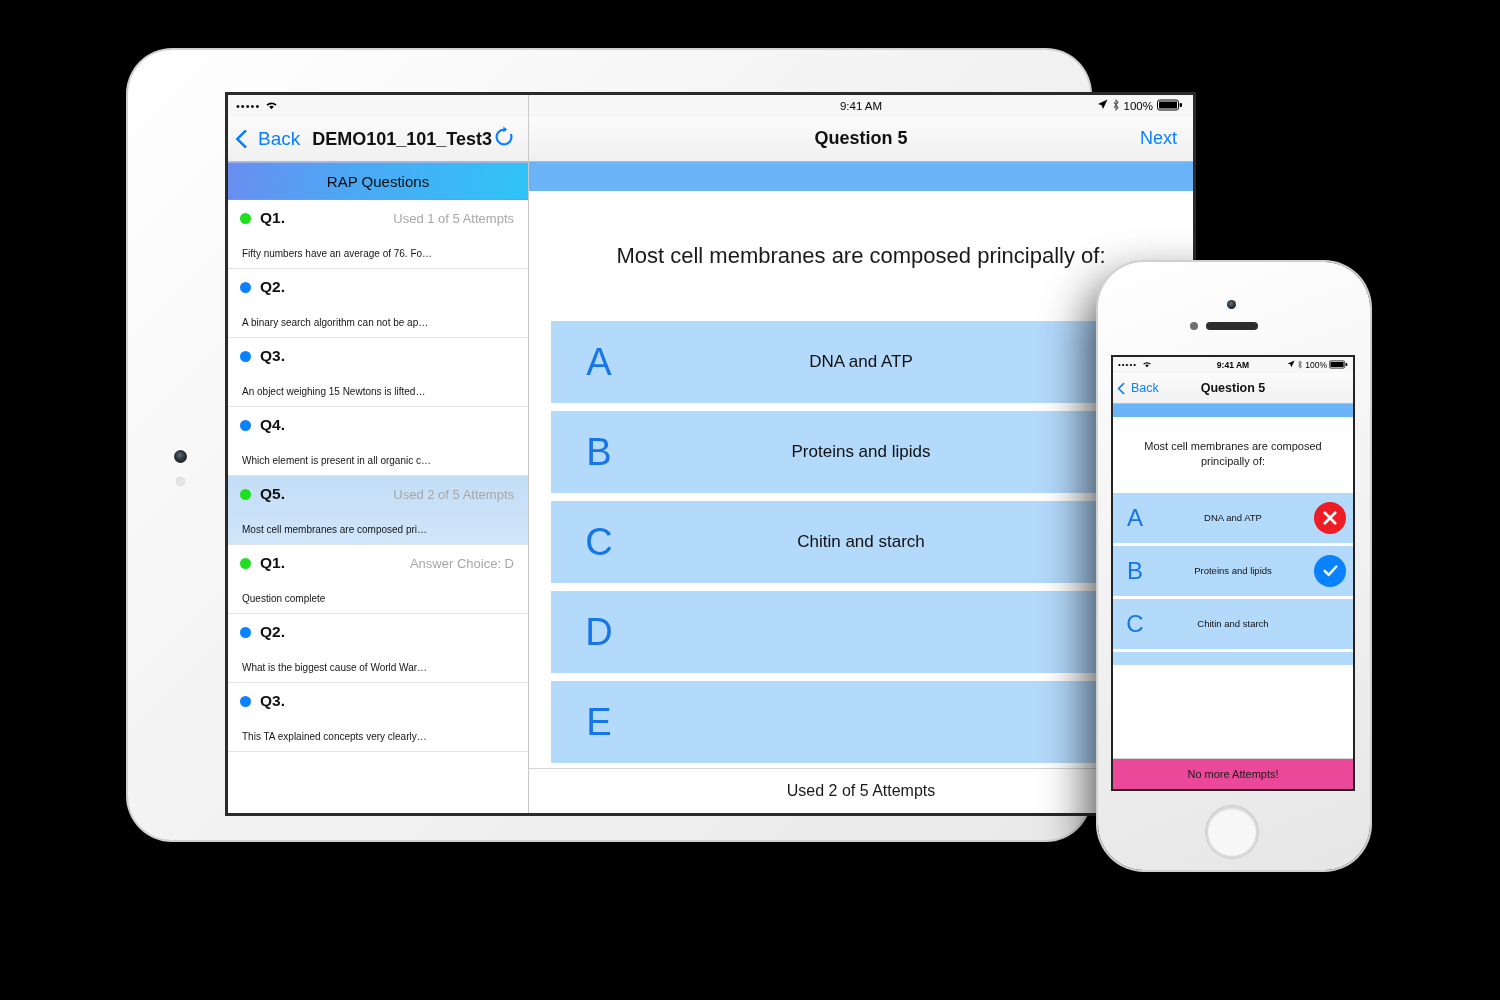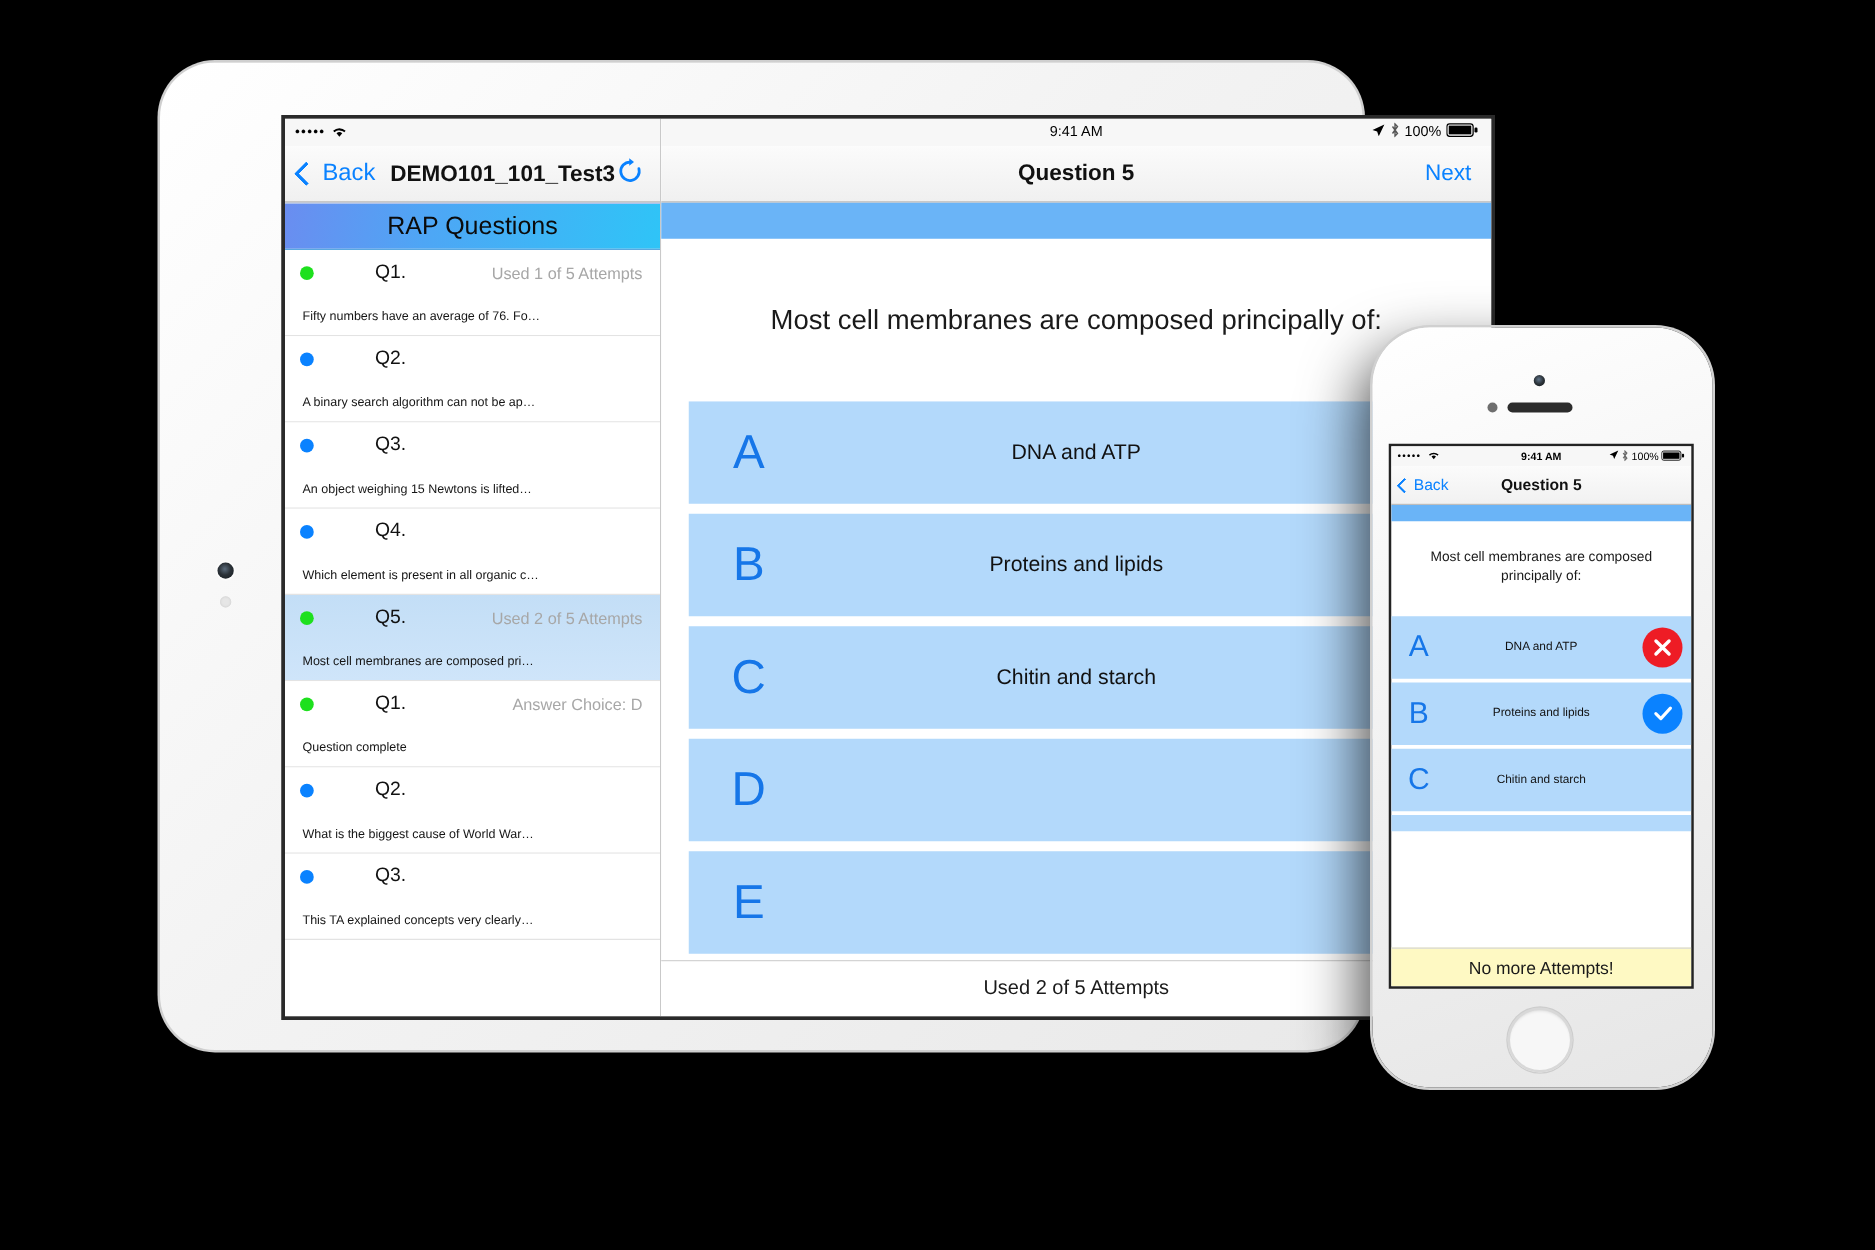--- a/index.html
+++ b/index.html
@@ -32,31 +32,31 @@
           border-bottom:1px solid #b8b8b8;display:flex;align-items:center;padding:0 10px;
           position:relative;}
   .back{display:flex;align-items:center;color:#0a82ff;font-size:19px;cursor:pointer;}
   .chev{display:inline-block;width:11px;height:11px;border-left:3px solid #0a82ff;
         border-bottom:3px solid #0a82ff;transform:rotate(45deg);margin-right:6px;
         border-radius:1px;}
   .nav-title{font-size:18px;font-weight:bold;color:#111;margin-left:12px;}
   .refresh{margin-left:auto;margin-right:6px;cursor:pointer;}
 
   .seclabel{height:36px;display:flex;align-items:center;justify-content:center;
-            font-size:20px;color:#0b0b0b;
+            font-size:15px;color:#0b0b0b;
             background:linear-gradient(100deg,#6a8df0 0%,#4ea6f5 38%,#2fc4f7 100%);
             border-top:1px solid #9fb5e8;border-bottom:1px solid #5aa8e0;}
 
   .qrow{padding:9px 14px 9px 12px;border-bottom:1px solid #e3e3e3;background:#fff;cursor:pointer;}
   .qrow.sel{background:linear-gradient(#c3def6,#cfe5fa);}
   .qrow-top{display:flex;align-items:center;}
   .dot{width:11px;height:11px;border-radius:50%;flex:0 0 11px;margin-right:9px;}
   .dot.green{background:#1ee01e;}
   .dot.blue{background:#0a82ff;}
-  .qid{font-size:15.5px;font-weight:normal;color:#111;margin-left:40px;}
+  .qid{font-size:15.5px;font-weight:bold;color:#111;}
   .qmeta{margin-left:auto;font-size:13px;color:#a7a7a7;}
   .qtext{margin-top:21px;font-size:10px;color:#151515;white-space:nowrap;overflow:hidden;
          text-overflow:ellipsis;padding-left:2px;}
 
   
   .detail{flex:1 1 auto;display:flex;flex-direction:column;background:#fff;min-width:0;}
   .d-status{height:22px;background:#f7f7f7;display:flex;align-items:center;
             justify-content:center;position:relative;font-size:11.5px;}
   .d-status .right{position:absolute;right:10px;display:flex;align-items:center;gap:4px;}
   .d-nav{height:44px;background:linear-gradient(#fbfbfb,#f0f0f0);
@@ -113,21 +113,21 @@
   .p-opt{height:50px;background:#b3d9fb;display:flex;align-items:center;position:relative;
          margin-bottom:3px;cursor:pointer;}
   .p-opt .letter{width:44px;text-align:center;font-size:24px;color:#1676e8;font-weight:300;}
   .p-opt .txt{flex:1 1 auto;text-align:center;font-size:9.5px;color:#111;padding-right:44px;}
   .p-mark{position:absolute;right:7px;width:32px;height:32px;border-radius:50%;
           display:flex;align-items:center;justify-content:center;}
   .p-mark.x{background:#ee1c25;}
   .p-mark.ok{background:#0a82ff;}
   .p-stub{height:13px;background:#b3d9fb;}
   .p-footer{margin-top:auto;height:30px;border-top:1px solid #d6d6d6;display:flex;
-            align-items:center;justify-content:center;font-size:14px;color:#1a1a1a;background:#fef9c3;}
+            align-items:center;justify-content:center;font-size:11px;color:#1a1a1a;background:#ec4899;}
 </style>
 </head>
 <body>
 
 <div id="ipad"></div>
 <div id="ipad-camera"></div>
 <div id="ipad-sensor"></div>
 
 <div id="ipad-screen">
 

